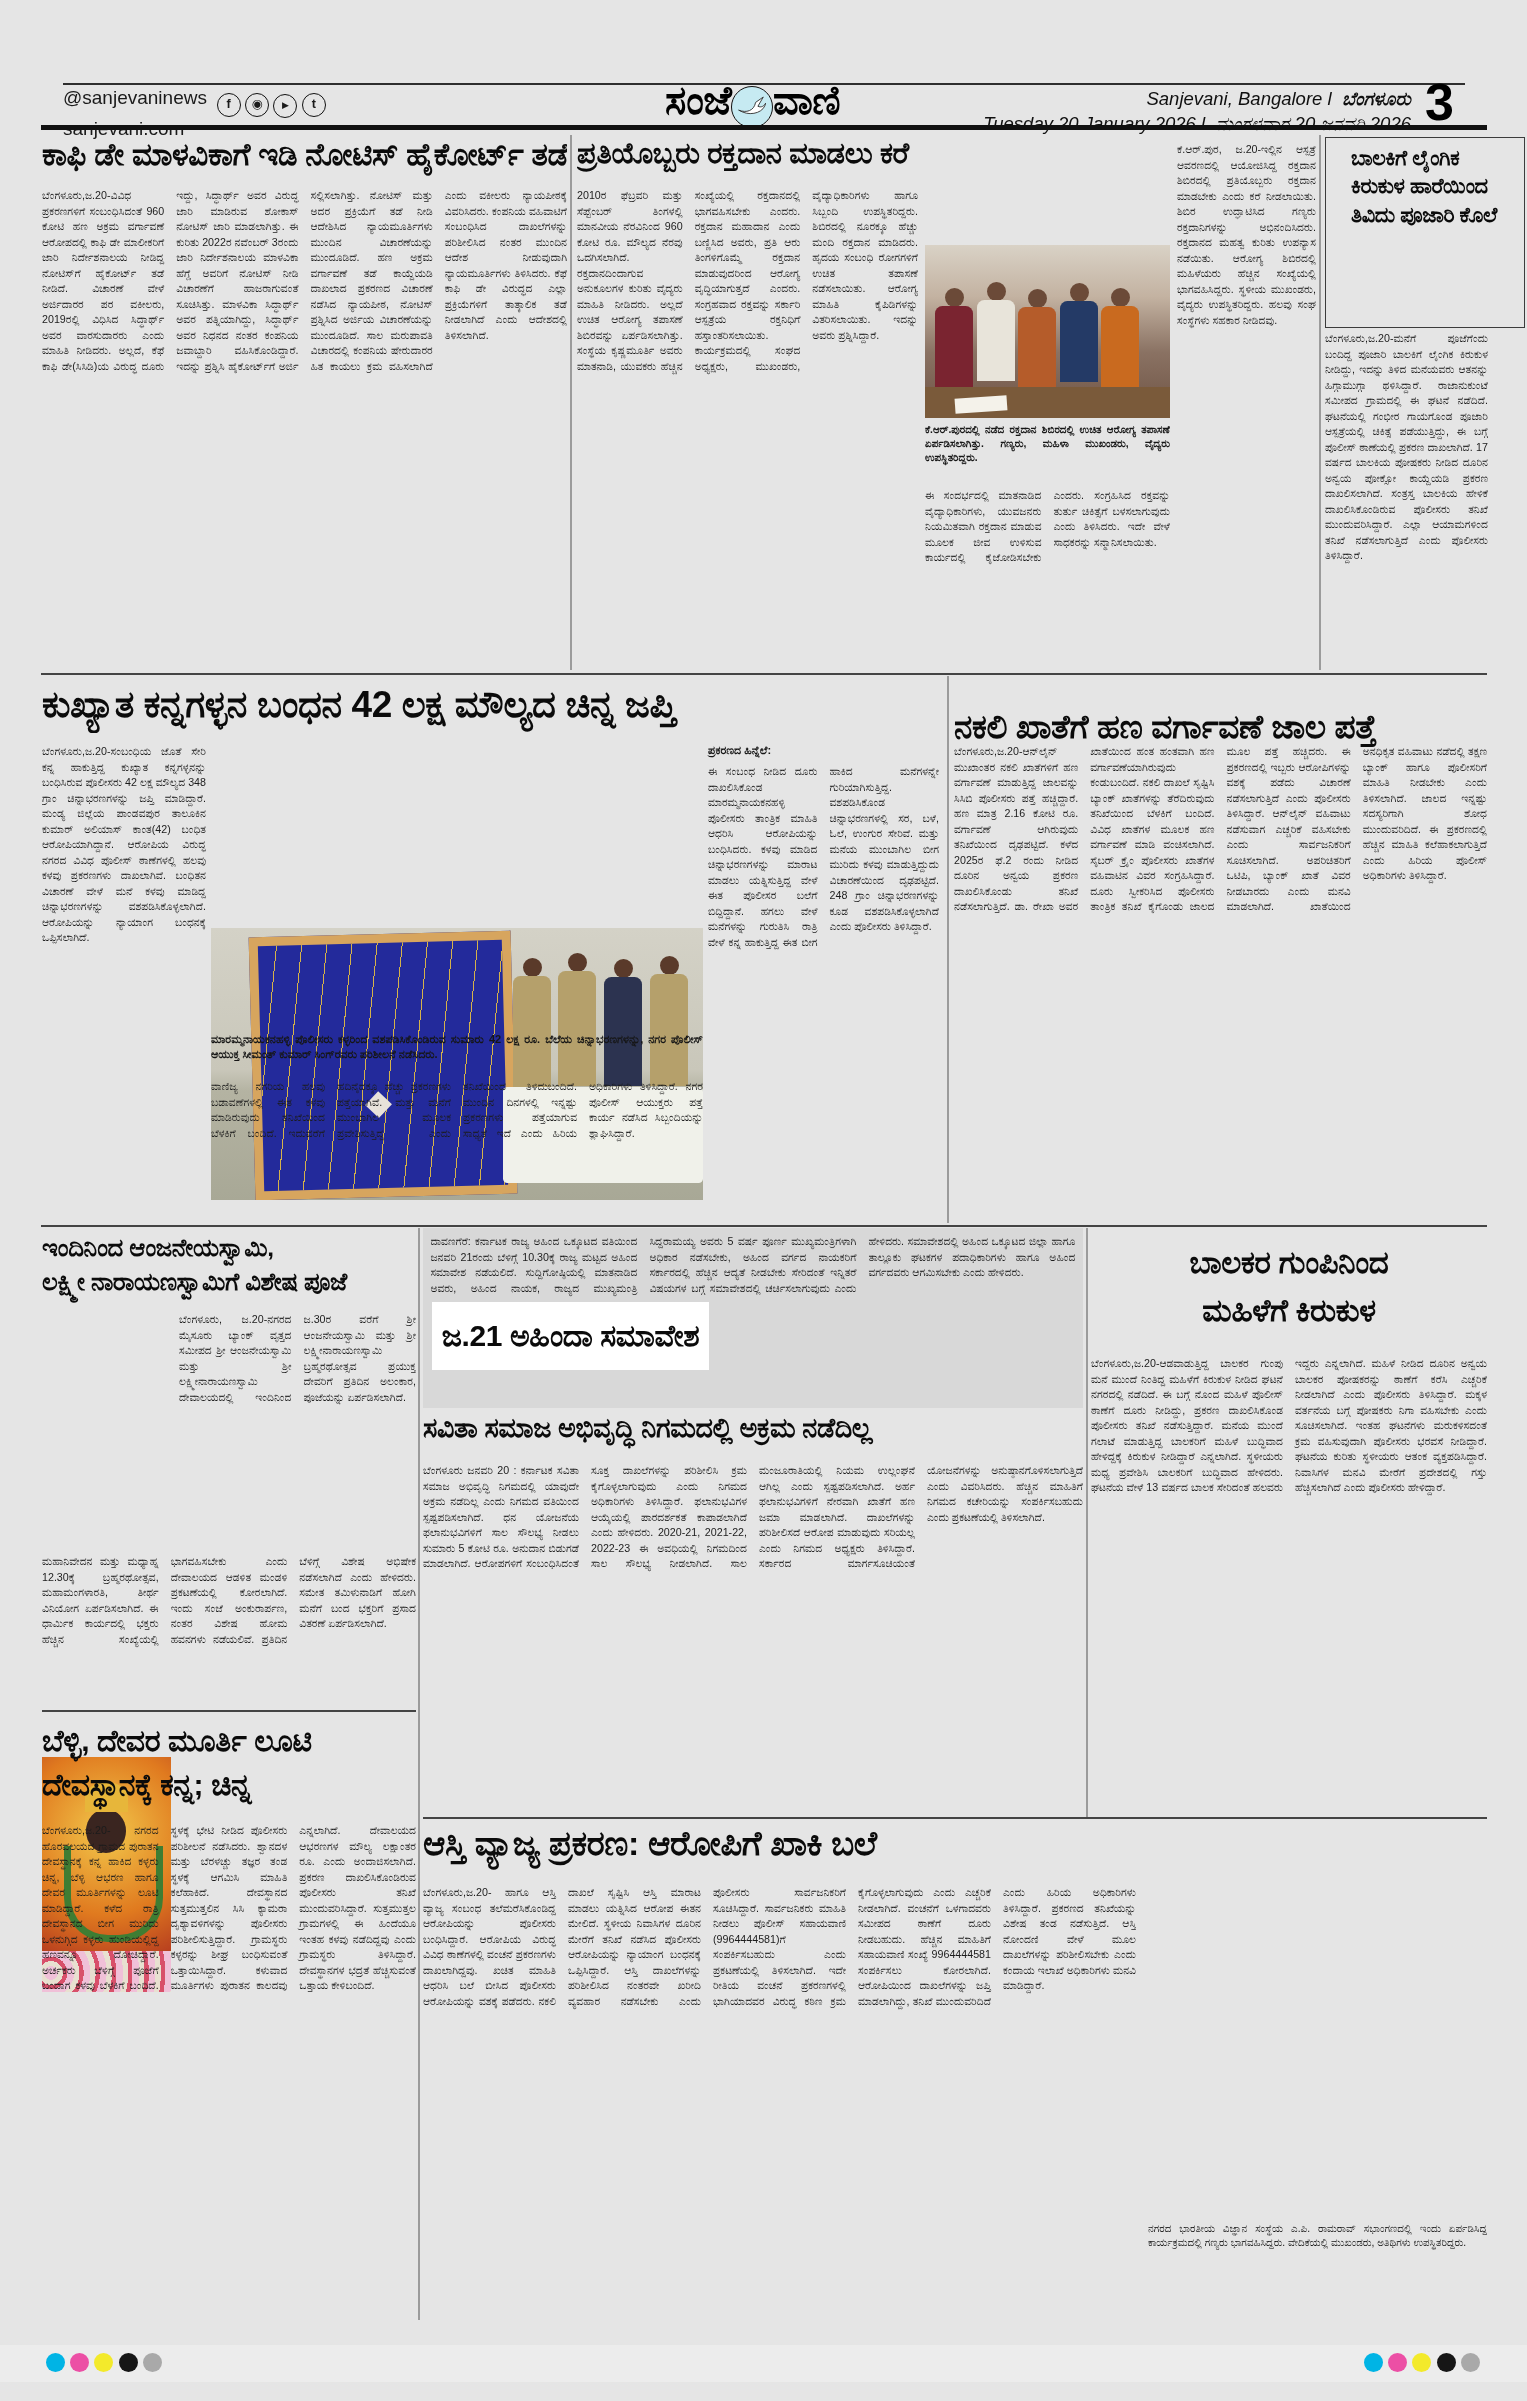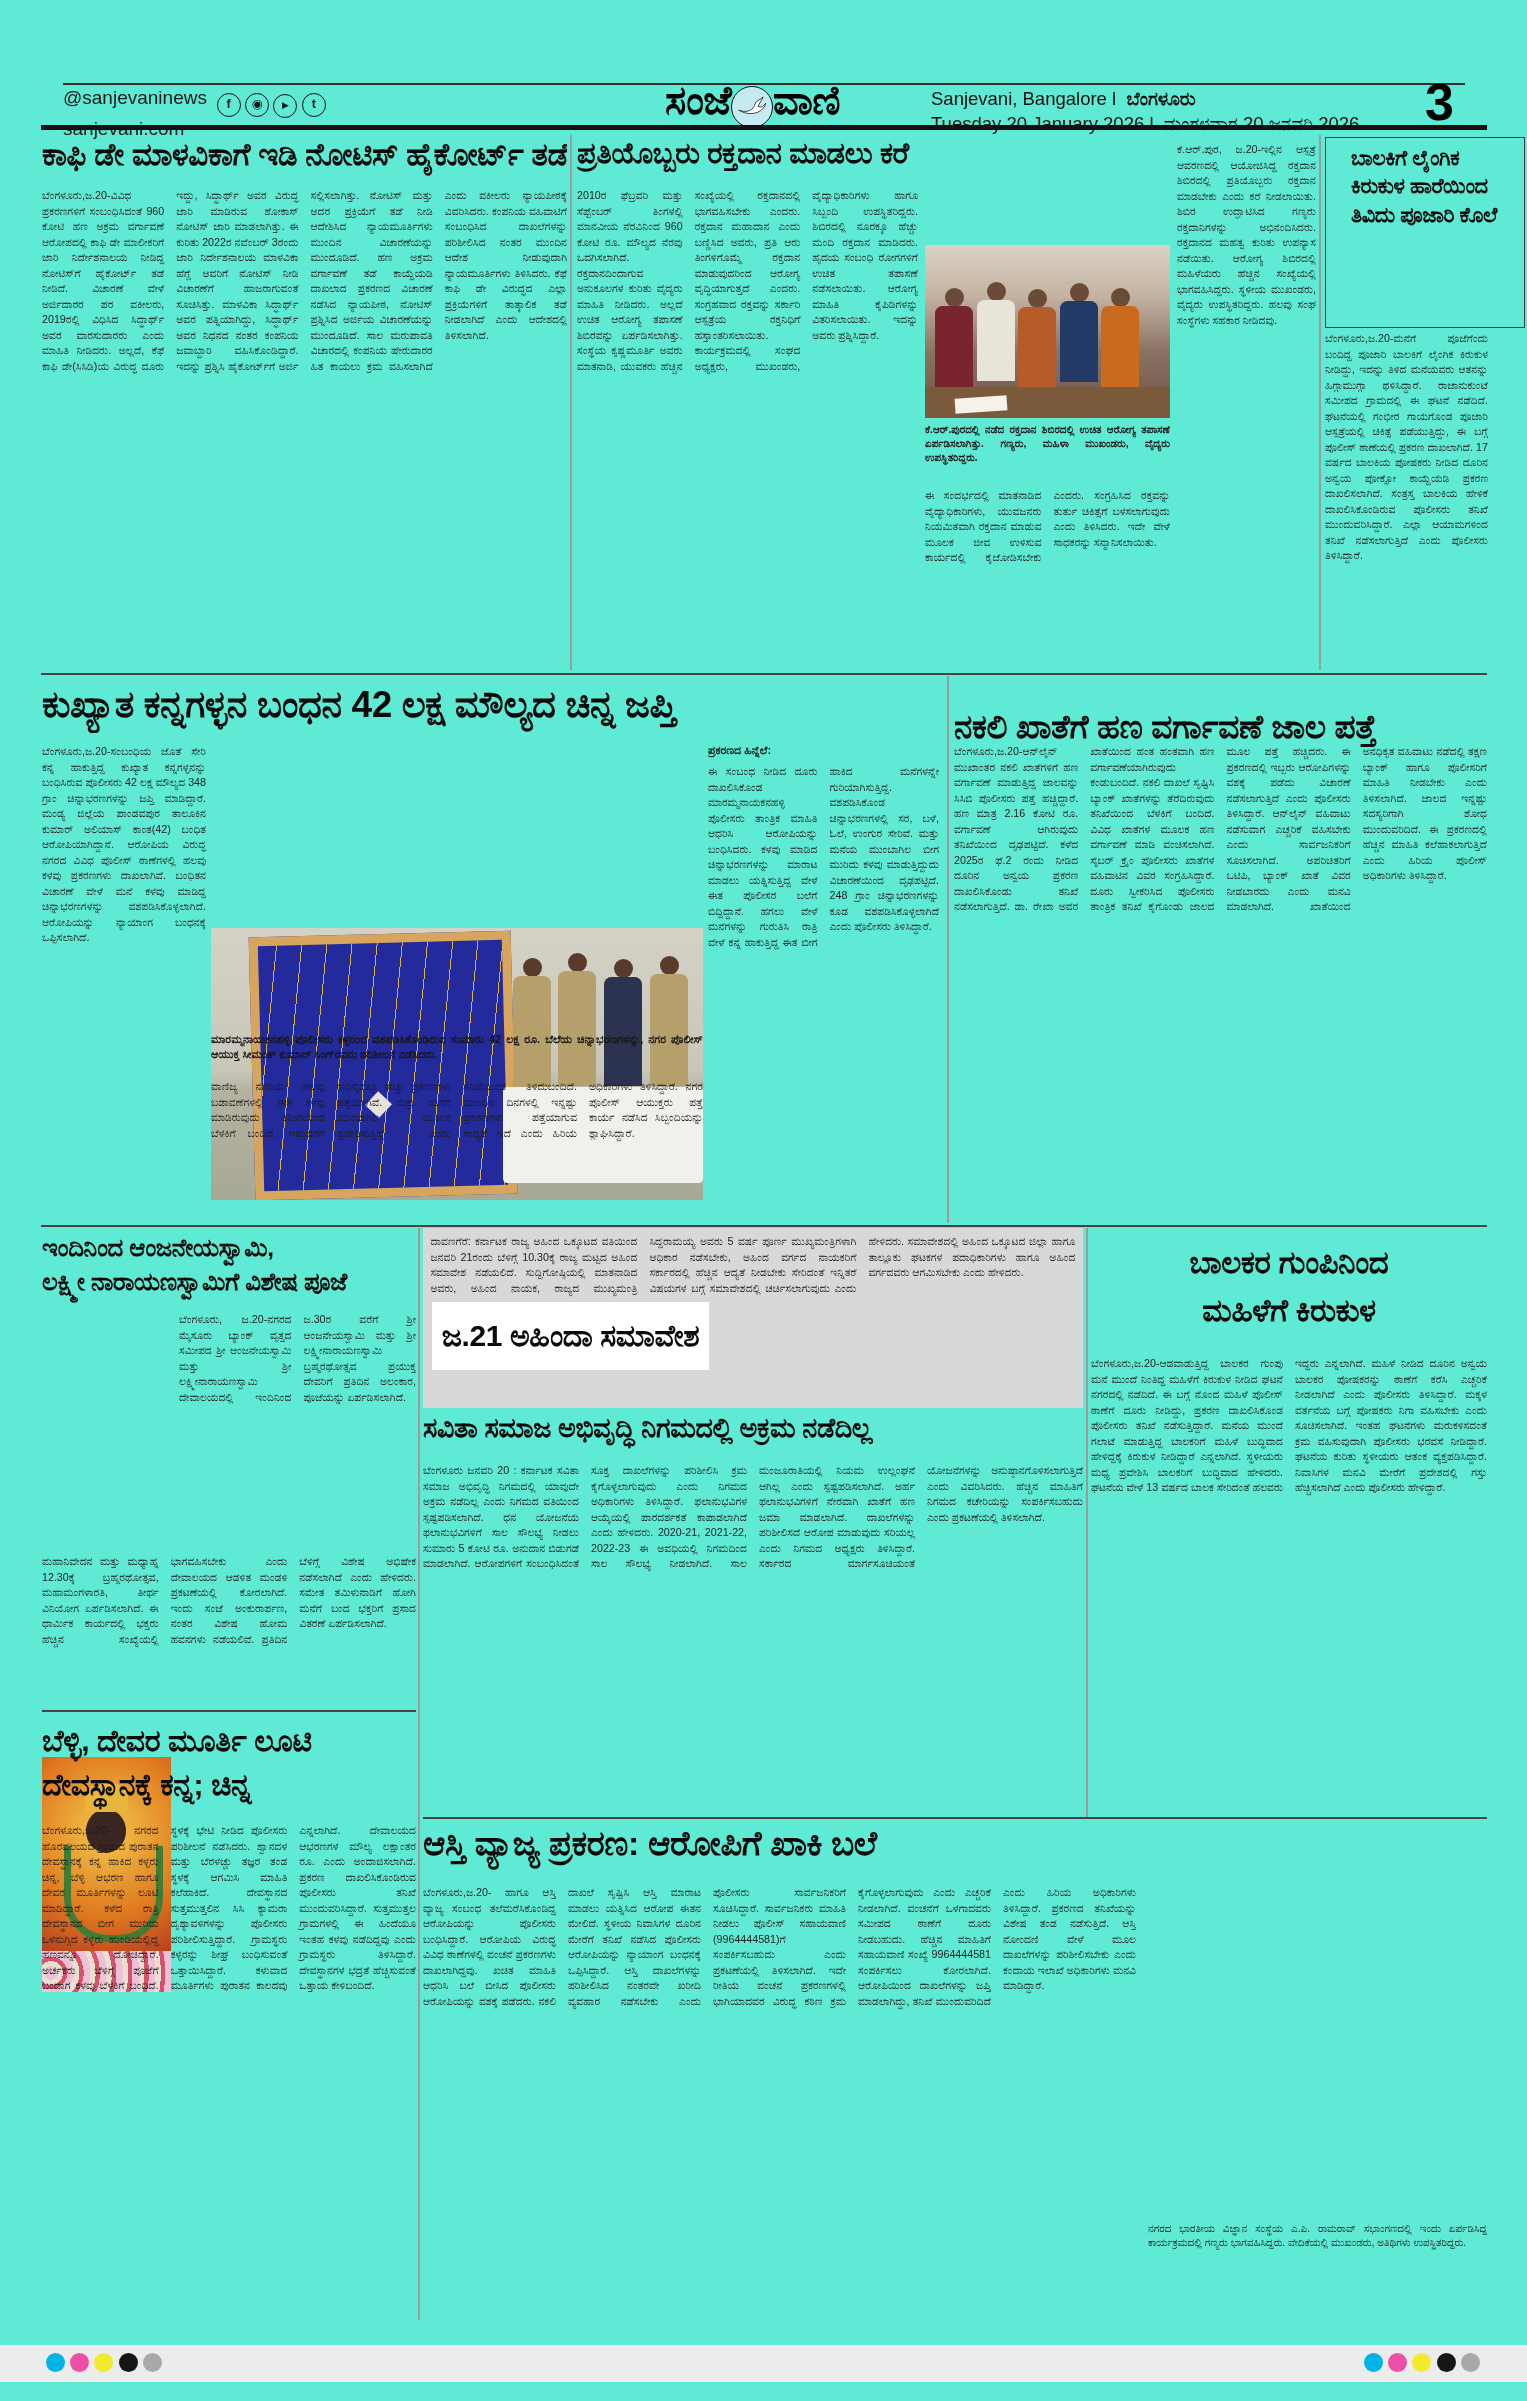--- a/index.html
+++ b/index.html
@@ -1,16 +1,16 @@
 <!DOCTYPE html>
 <html lang="kn" style="font-size:12px"><head>
 <meta charset="utf-8">
 <style>
   html,body{margin:0;padding:0;background:#777;}
-  .page{position:relative;width:1528px;height:2401px;background:#5eead4;margin:0 auto;
+  .page{position:relative;width:1528px;height:2401px;background:#e5e5e5;margin:0 auto;
         font-family:"Liberation Sans","DejaVu Sans",sans-serif;color:#161616;overflow:hidden;}
   .abs{position:absolute;}
   .hl{font-weight:800;color:#0b0b0b;letter-spacing:-0.4px;overflow:hidden;}
   .nowrap{white-space:nowrap;}
   .body-text{font-size:10.7px;line-height:1.45;text-align:justify;color:#1c1c1c;
              column-gap:12px;overflow:hidden;}
   .caption{font-weight:700;font-size:10.3px;line-height:1.35;text-align:justify;overflow:hidden;}
   .vrule{background:#9b9b9b;width:1.5px;}
   .hrule{background:#444;height:1.5px;}
   .thickbar{background:#111;}
@@ -18,21 +18,21 @@
   .person{position:absolute;}
   .person .head{width:19px;height:19px;border-radius:50%;background:#6b4a38;margin:0 auto;}
   .person .torso{width:38px;height:81px;border-radius:7.4px 7.4px 0 0;margin-top:-1.5px;}
   
   .social-line{font-size:19px;color:#1a1a1a;}
   .soc-ic{display:inline-block;width:22px;height:22px;border:1.5px solid #111;border-radius:50%;
           text-align:center;line-height:21px;font-size:12.6px;font-weight:700;margin-left:4.4px;vertical-align:-4.4px;}
   .logo{font-weight:800;font-size:40px;letter-spacing:-0.7px;color:#000;white-space:nowrap;}
   .logo-circle{display:inline-block;width:40px;height:40px;border-radius:50%;background:#c6eaf2;
                border:1.5px solid #111;vertical-align:-10.3px;text-align:center;}
-  .dateline{font-size:18.5px;line-height:1.35;color:#101010;}
+  .dateline{font-size:18.5px;text-align:right;line-height:1.35;color:#101010;font-style:italic;}
   .pageno{font-size:52px;font-weight:700;color:#000;}
   .dot{width:19px;height:19px;border-radius:50%;display:inline-block;margin-right:5.2px;}
   .graybox{background:#d8d8d8;}
   .whitebox{background:#ffffff;}
   .boxed{border:1.5px solid #3c3c3c;}
   .goldchains{position:absolute;inset:0;
     background:repeating-linear-gradient(97deg,transparent 0 18px,rgba(222,185,70,.95) 18px 19px,transparent 19px 25px);}
 </style>
 </head>
 <body>

